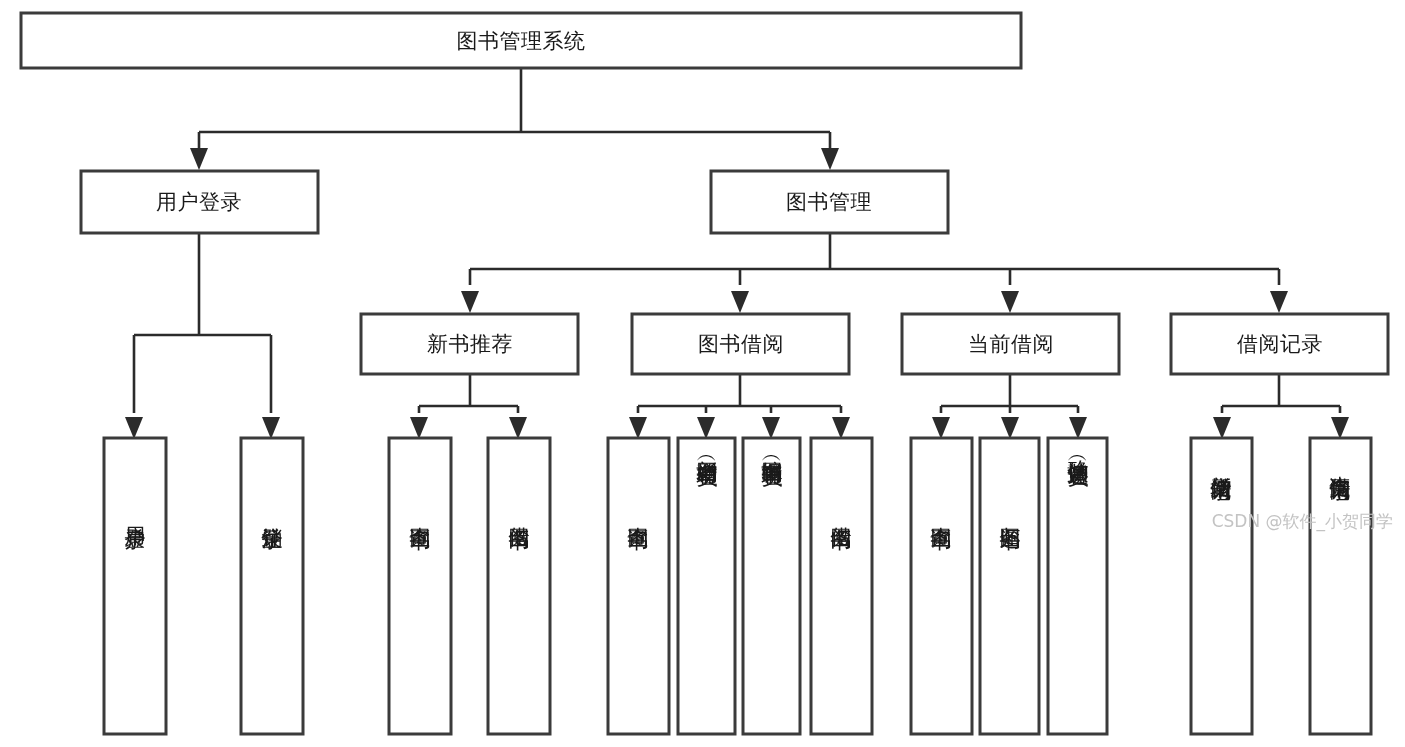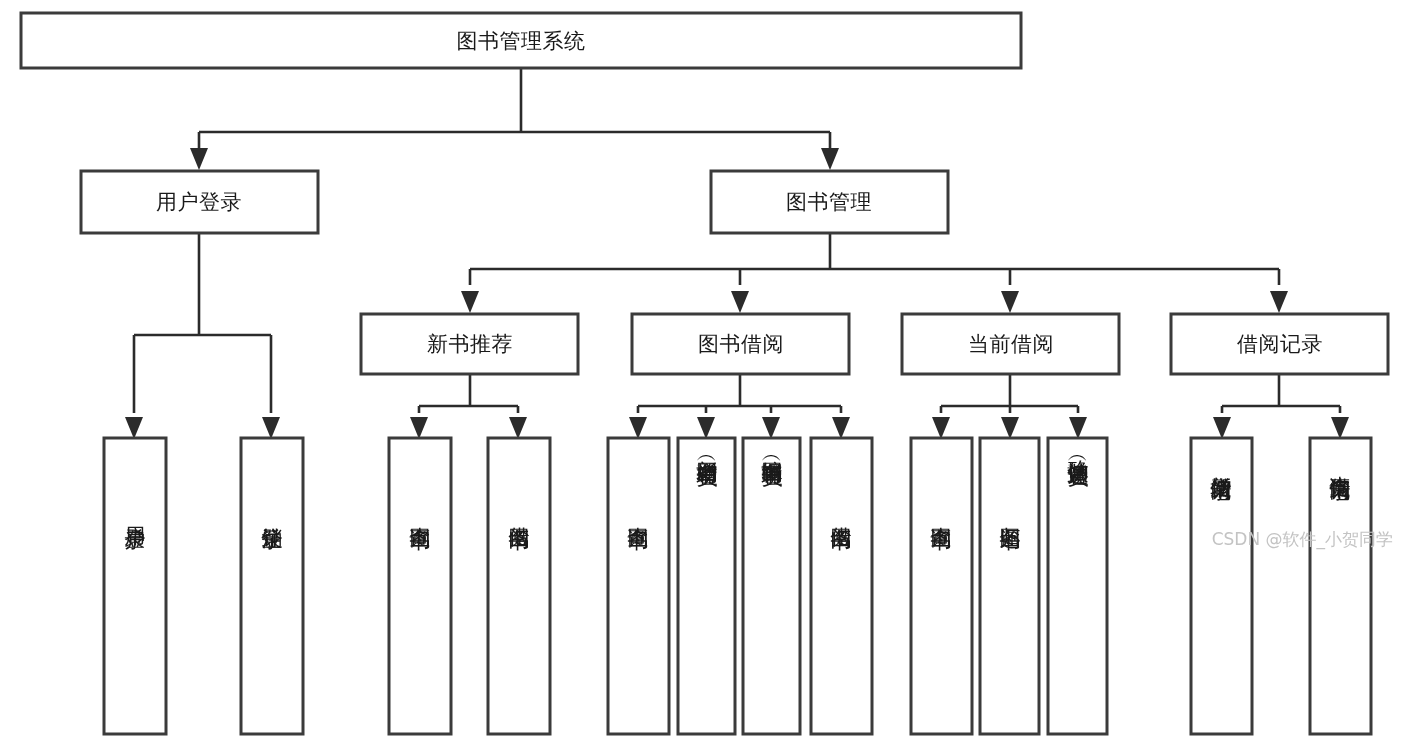--- a/index.html
+++ b/index.html
@@ -53,21 +53,21 @@
   }
   .leaf-label {
     font-family: "DejaVu Sans", "Liberation Sans", sans-serif;
     font-size: 21px;
     fill: #1a1a1a;
     letter-spacing: 1px;
   }
   .watermark {
     position: absolute;
     right: 12px;
-    bottom: 4px;
+    bottom: 22px;
     font-family: "DejaVu Sans", "Liberation Sans", sans-serif;
     font-size: 17px;
     color: #c3c3c3;
     white-space: nowrap;
     user-select: none;
     text-align: right;
   }
 </style>
 </head>
 <body>

